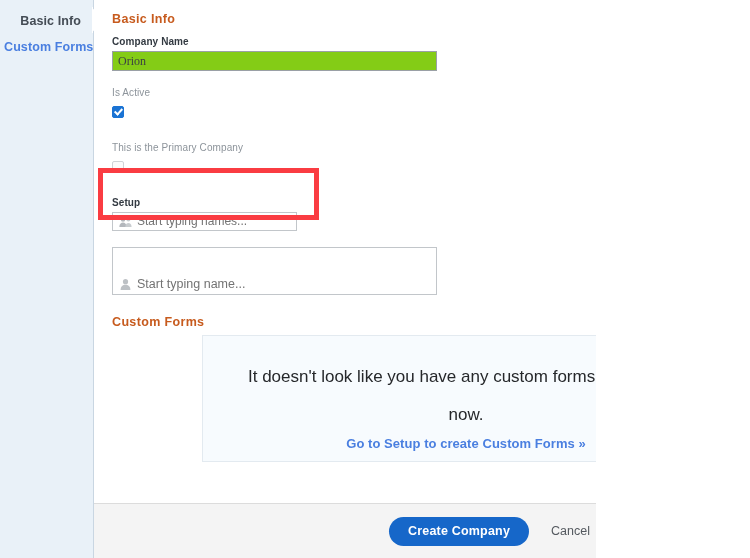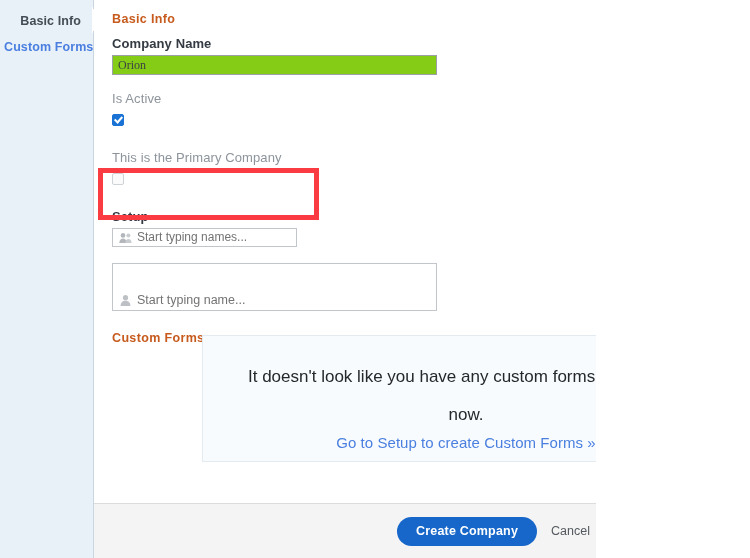--- a/index.html
+++ b/index.html
@@ -86,21 +86,21 @@
     font-weight: bold;
     letter-spacing: .35px;
     margin: 0 0 10px 0;
   }
   .section-title.second {
     margin-top: 20px;
     margin-bottom: 0;
   }
 
   .field-label {
-    font-size: 13px;
+    font-size: 10px;
     color: #333a42;
     font-weight: bold;
     letter-spacing: .1px;
     margin-bottom: 4px;
   }
   .field-label.muted {
     color: #8d949b;
     font-weight: normal;
   }
 
@@ -199,23 +199,23 @@
     text-align: center;
     padding: 22px 34px 0 34px;
   }
   .empty-msg {
     font-size: 17px;
     color: #26282b;
     line-height: 38px;
     font-weight: normal;
   }
   .empty-link {
-    font-size: 15px;
+    font-size: 13px;
     color: #4a7fe0;
-    font-weight: normal;
+    font-weight: bold;
     letter-spacing: .05px;
     cursor: pointer;
     display: inline-block;
   }
 
   
   .footer {
     position: absolute;
     left: 0; right: 0; bottom: 0;
     height: 55px;
@@ -238,21 +238,21 @@
     font-weight: bold;
     letter-spacing: .2px;
     cursor: pointer;
     font-family: "Liberation Sans", sans-serif;
   }
   .btn-link {
     background: none;
     border: none;
     color: #54595f;
     font-size: 12.5px;
-    margin-left: 8px;
+    margin-left: 16px;
     cursor: pointer;
     font-family: "Liberation Sans", sans-serif;
   }
 </style>
 </head>
 <body>
 
 <div id="app">
 
   <div class="sidebar">

